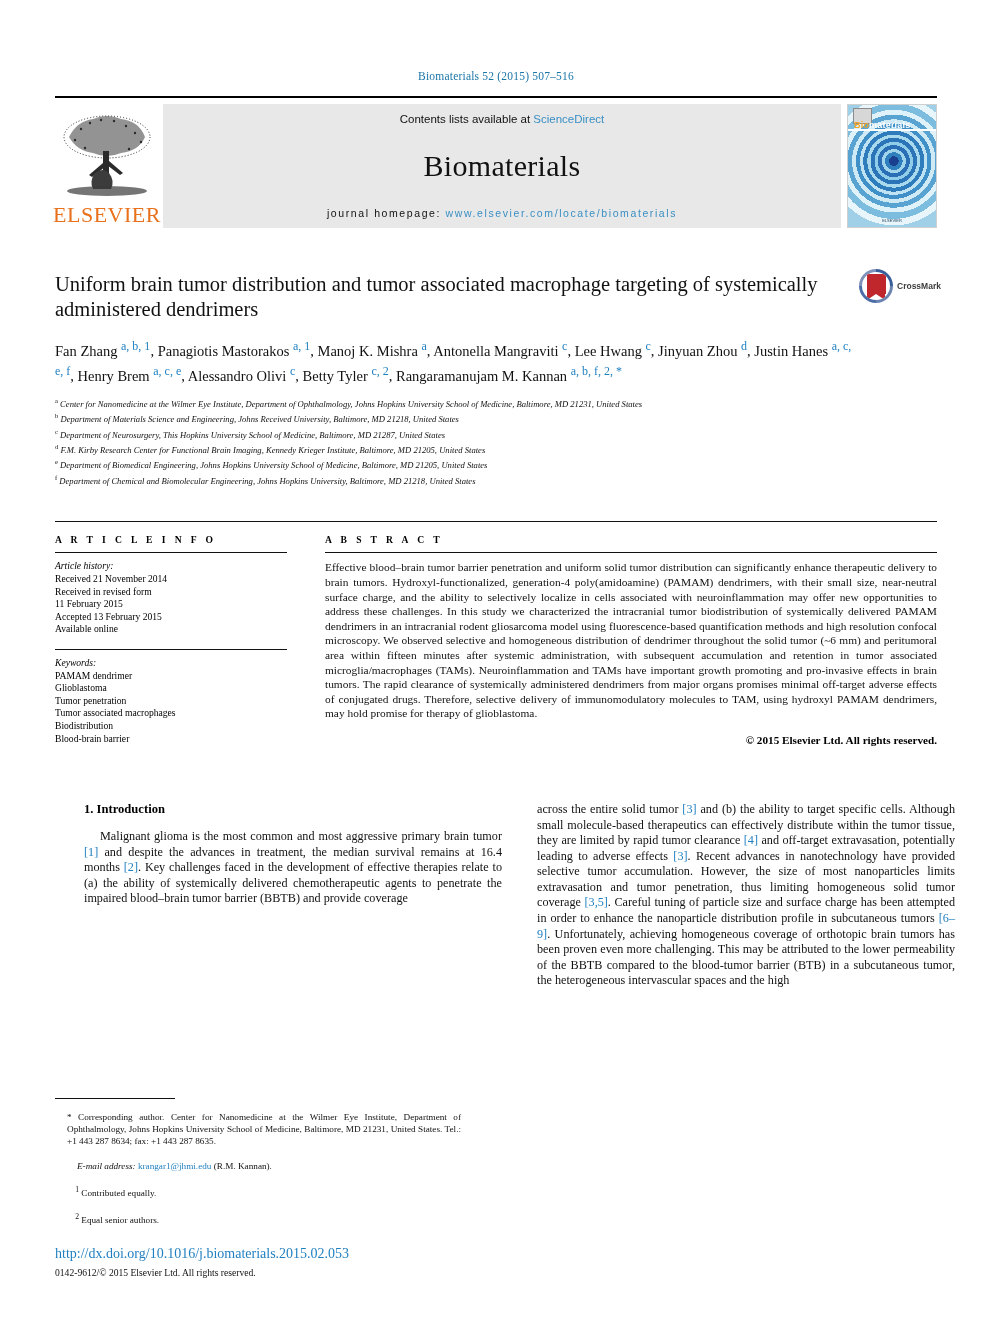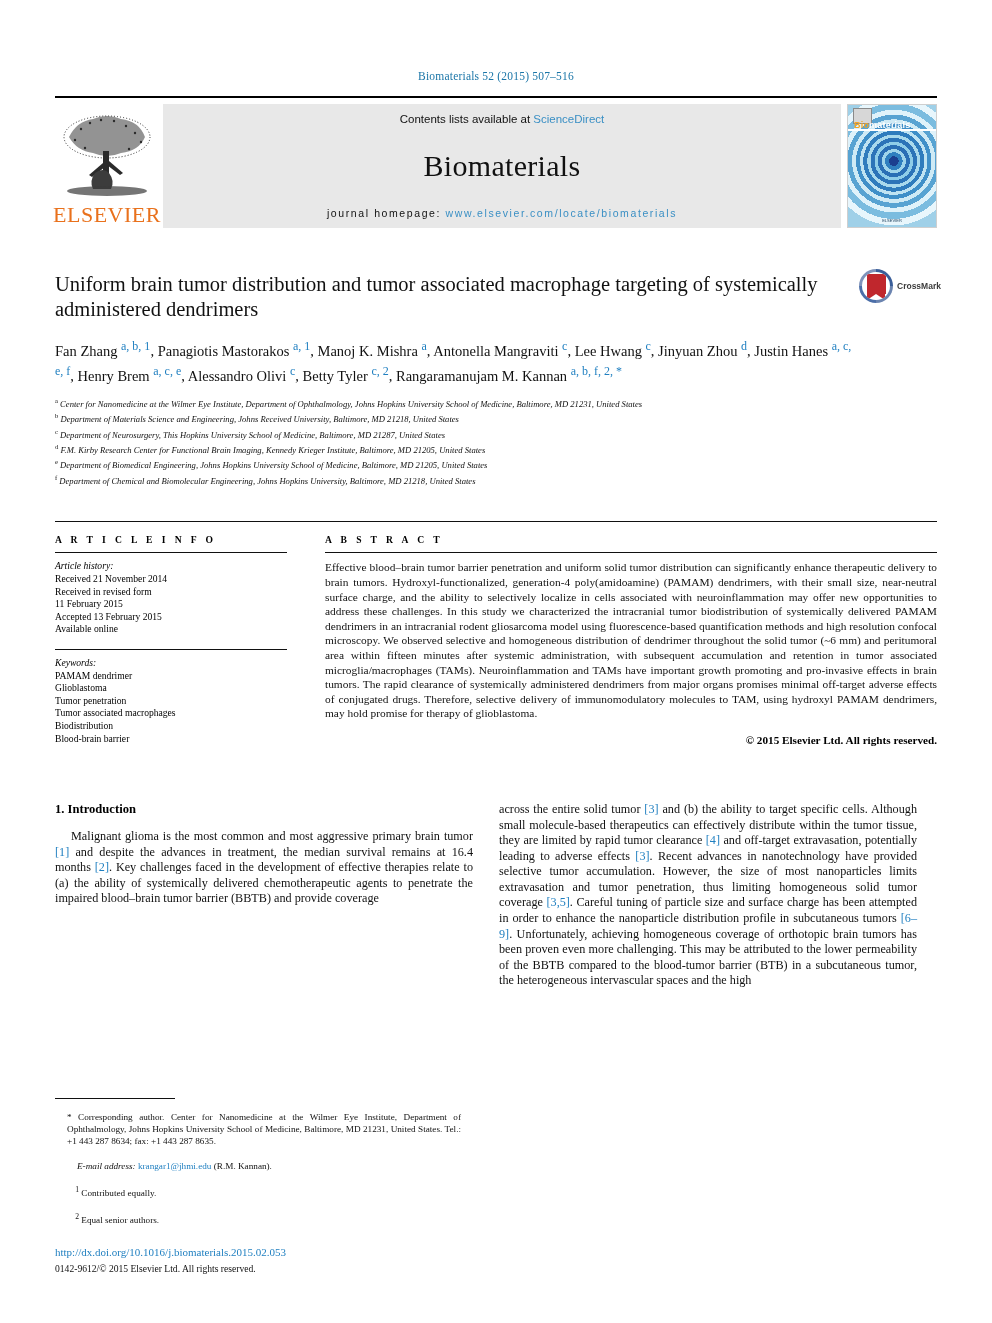--- a/index.html
+++ b/index.html
@@ -220,23 +220,23 @@
   }
   .abs-copy {
     text-align:right;
     font-size:11.2px;
     margin-top:13px;
     font-weight:bold;
   }
 
   
   .body-cols {
-    margin:56px 55px 0 55px;
+    margin:56px 55px 0 84px;
     display:flex;
-    gap:26px;
+    gap:35px;
   }
   .bcol { width:418px; flex:0 0 418px; }
   .h1 {
     font-family:"Liberation Serif", serif;
     font-size:12.6px; font-weight:bold;
     margin:0 0 12px 0;
   }
   .ptext {
     font-family:"Liberation Serif", serif;
     font-size:12.2px;
@@ -262,21 +262,21 @@
     text-align:justify;
     margin:12px;
     color:#111;
   }
   .fn .it { font-style:italic; }
   .fn a, .mail { color:#1f7fc0; text-decoration:none; }
   .fn-num { display:inline-block; width:12px; text-align:right; }
   .doi-block { margin-top:20px; }
   .doi {
     font-family:"Liberation Serif", serif;
-    font-size:11px;
+    font-size:14px;
     color:#1f7fc0;
     display:block;
     text-decoration:none;
   }
   .issn {
     font-family:"Liberation Serif", serif;
     font-size:9.6px;
     color:#111;
   }
 </style>

